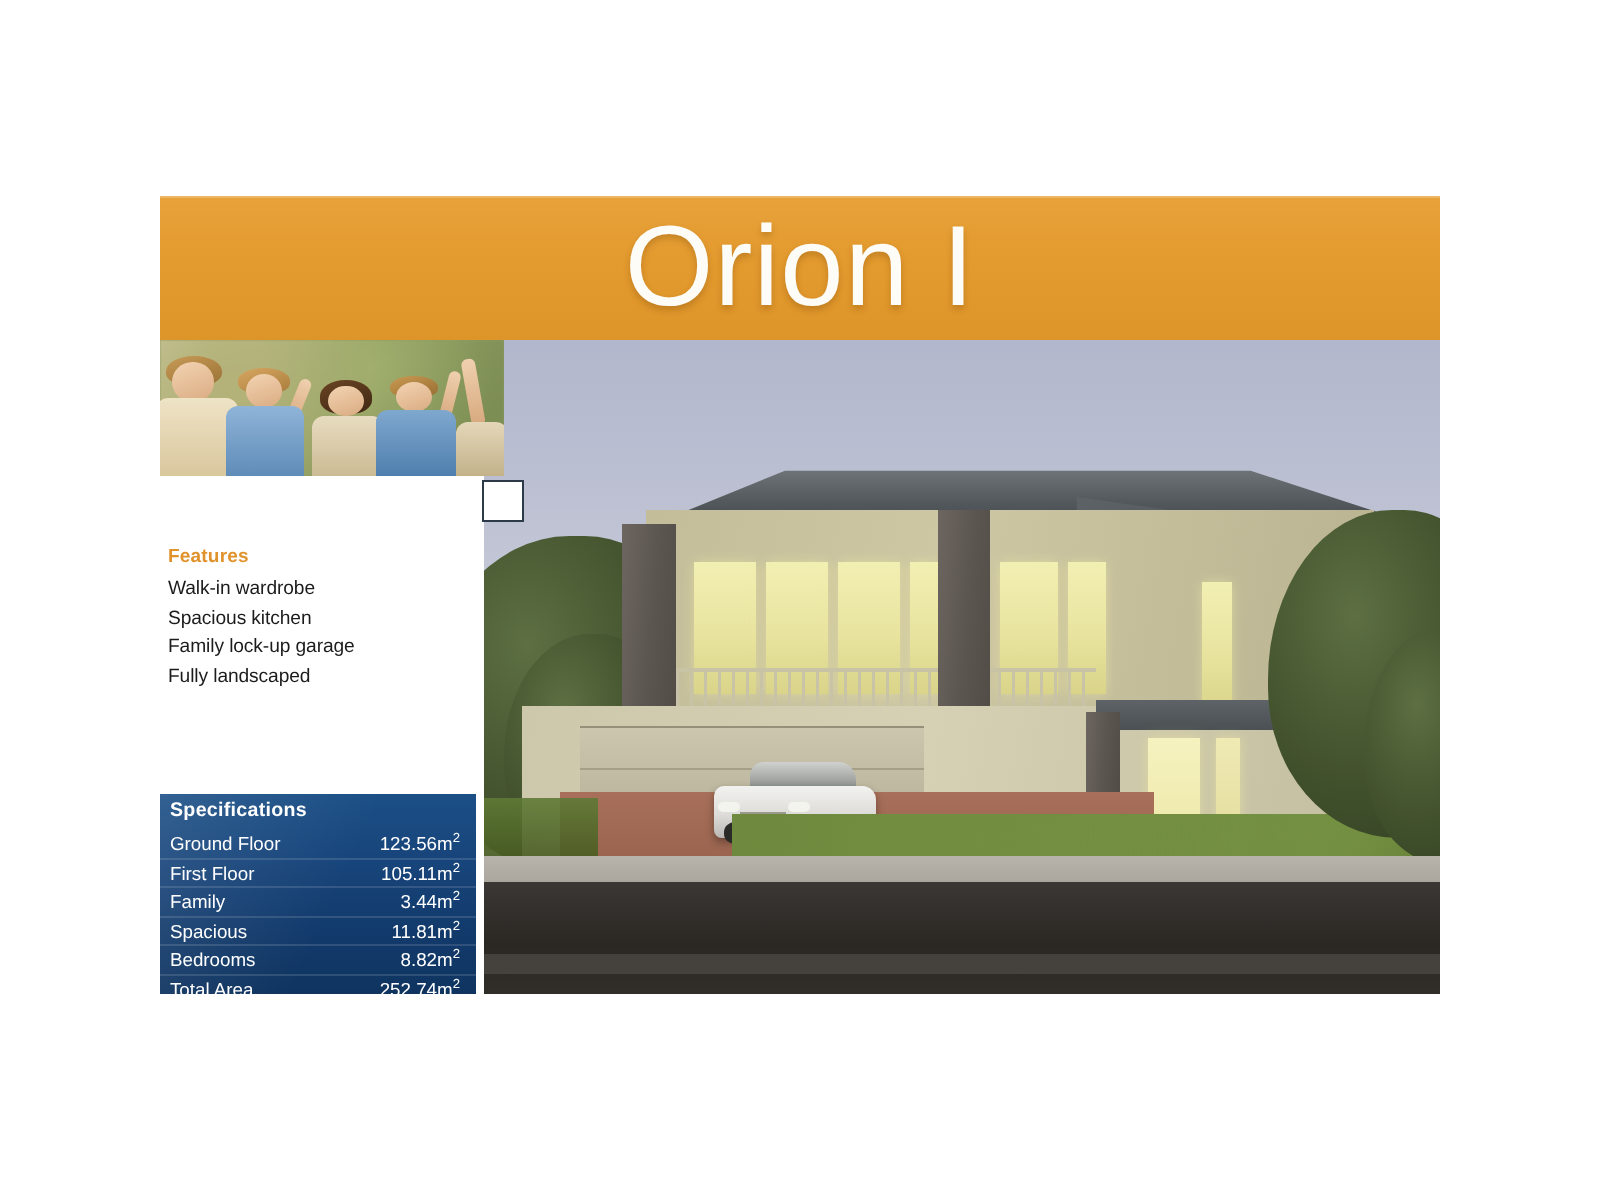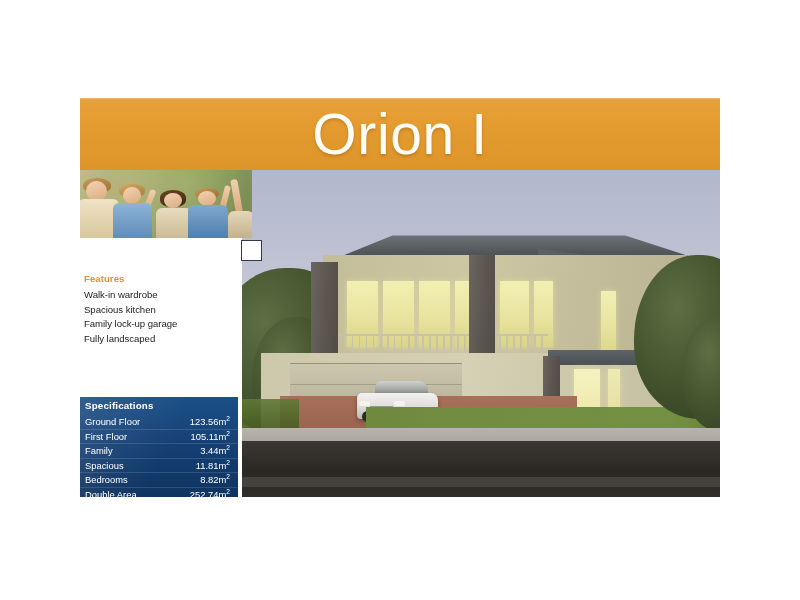--- a/index.html
+++ b/index.html
@@ -569,20 +569,20 @@
           </tr>
           <tr>
             <td class="spec-label">Spacious</td>
             <td class="spec-value">11.81m<span class="sup">2</span></td>
           </tr>
           <tr>
             <td class="spec-label">Bedrooms</td>
             <td class="spec-value">8.82m<span class="sup">2</span></td>
           </tr>
           <tr>
-            <td class="spec-label">Double Area</td>
+            <td class="spec-label">Total Area</td>
             <td class="spec-value">252.74m<span class="sup">2</span></td>
           </tr>
         </tbody>
     </table>
   </div>
 
 </div>
 
 </body></html>

